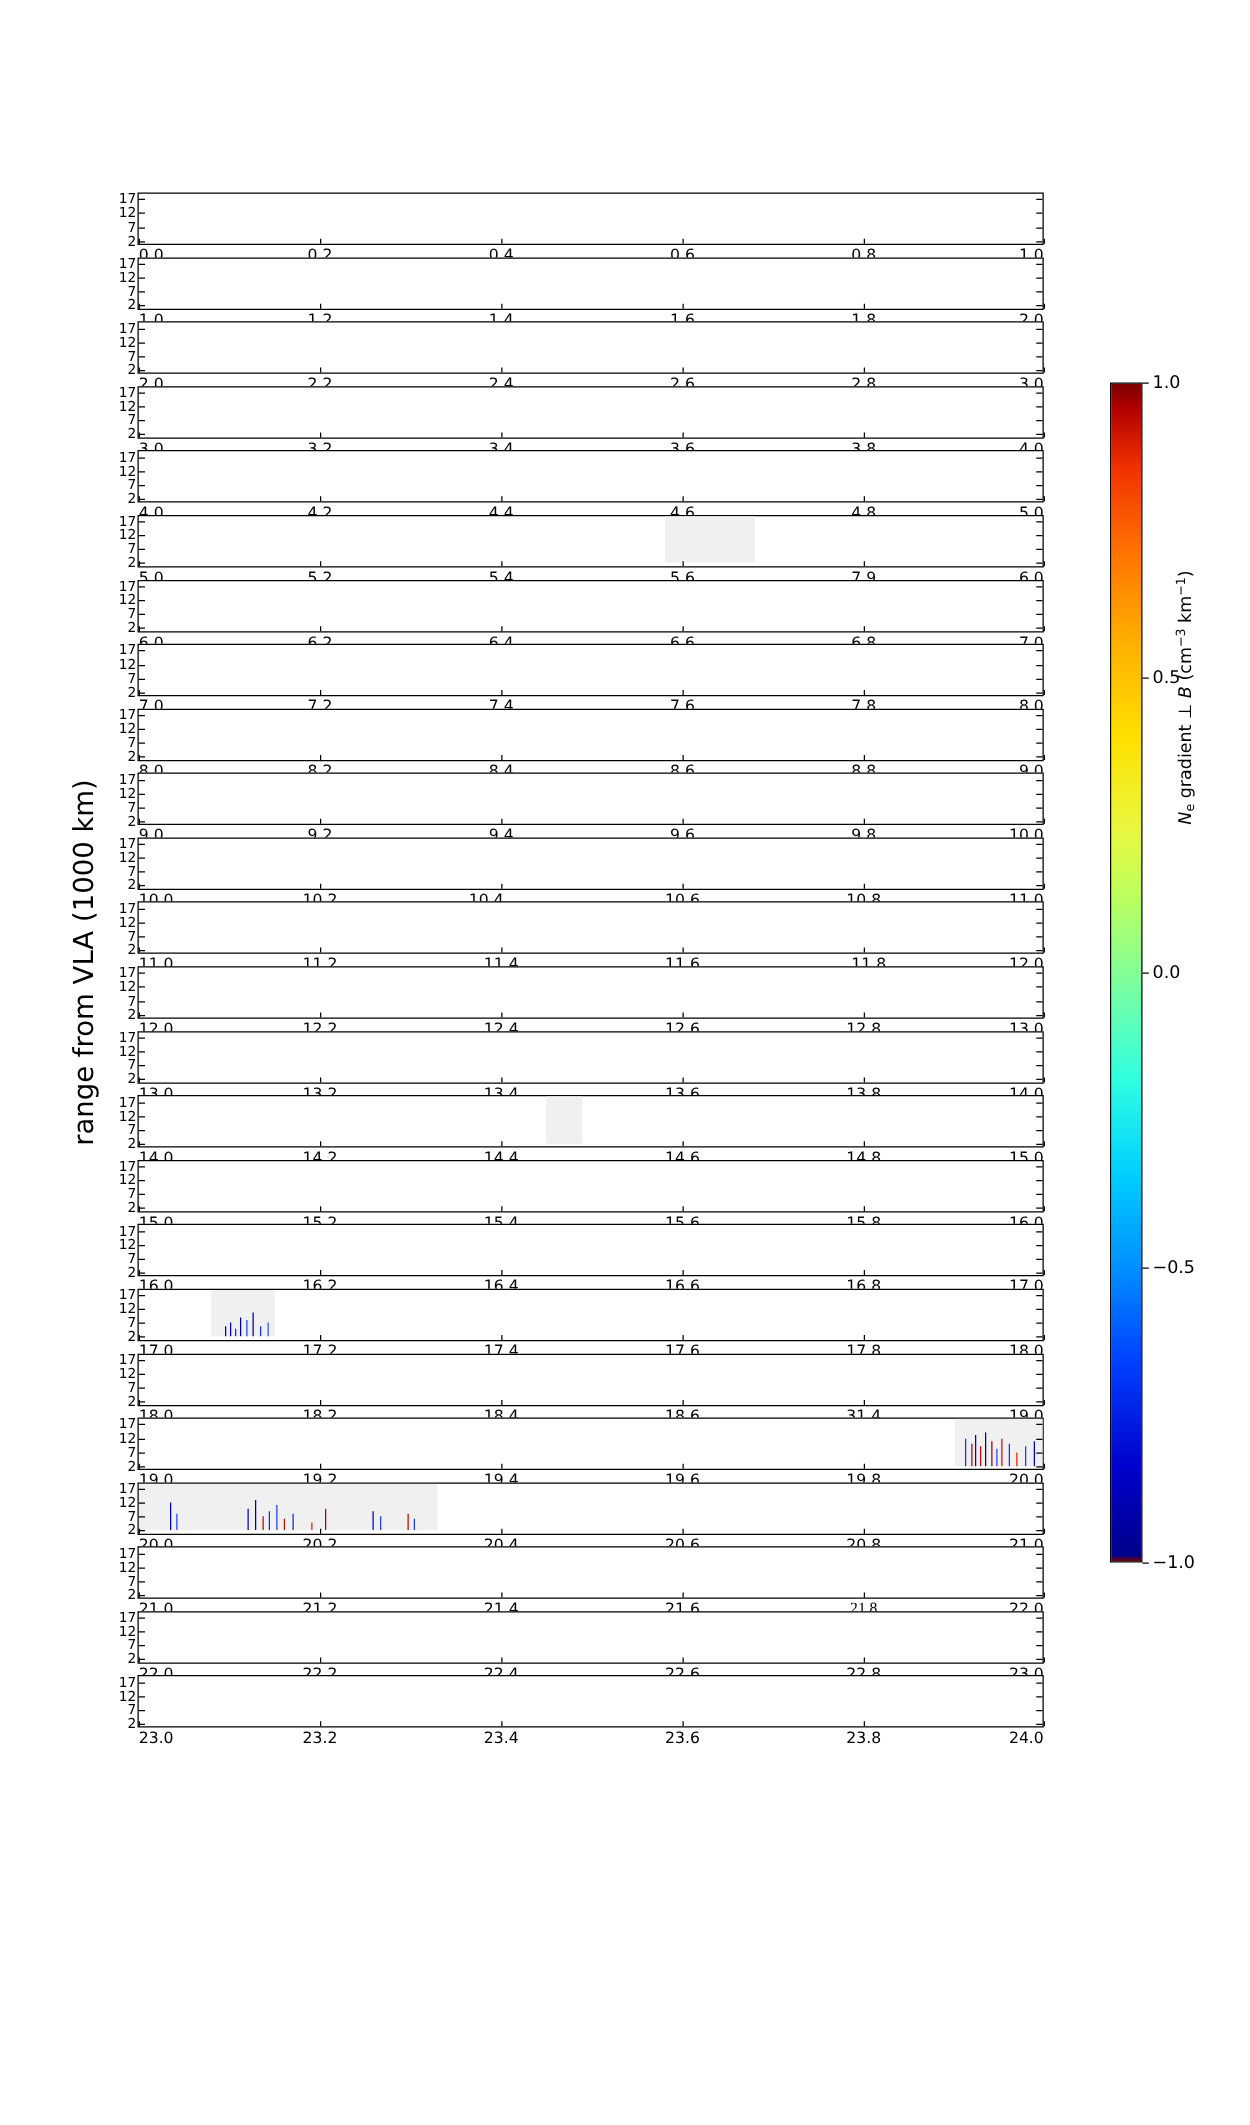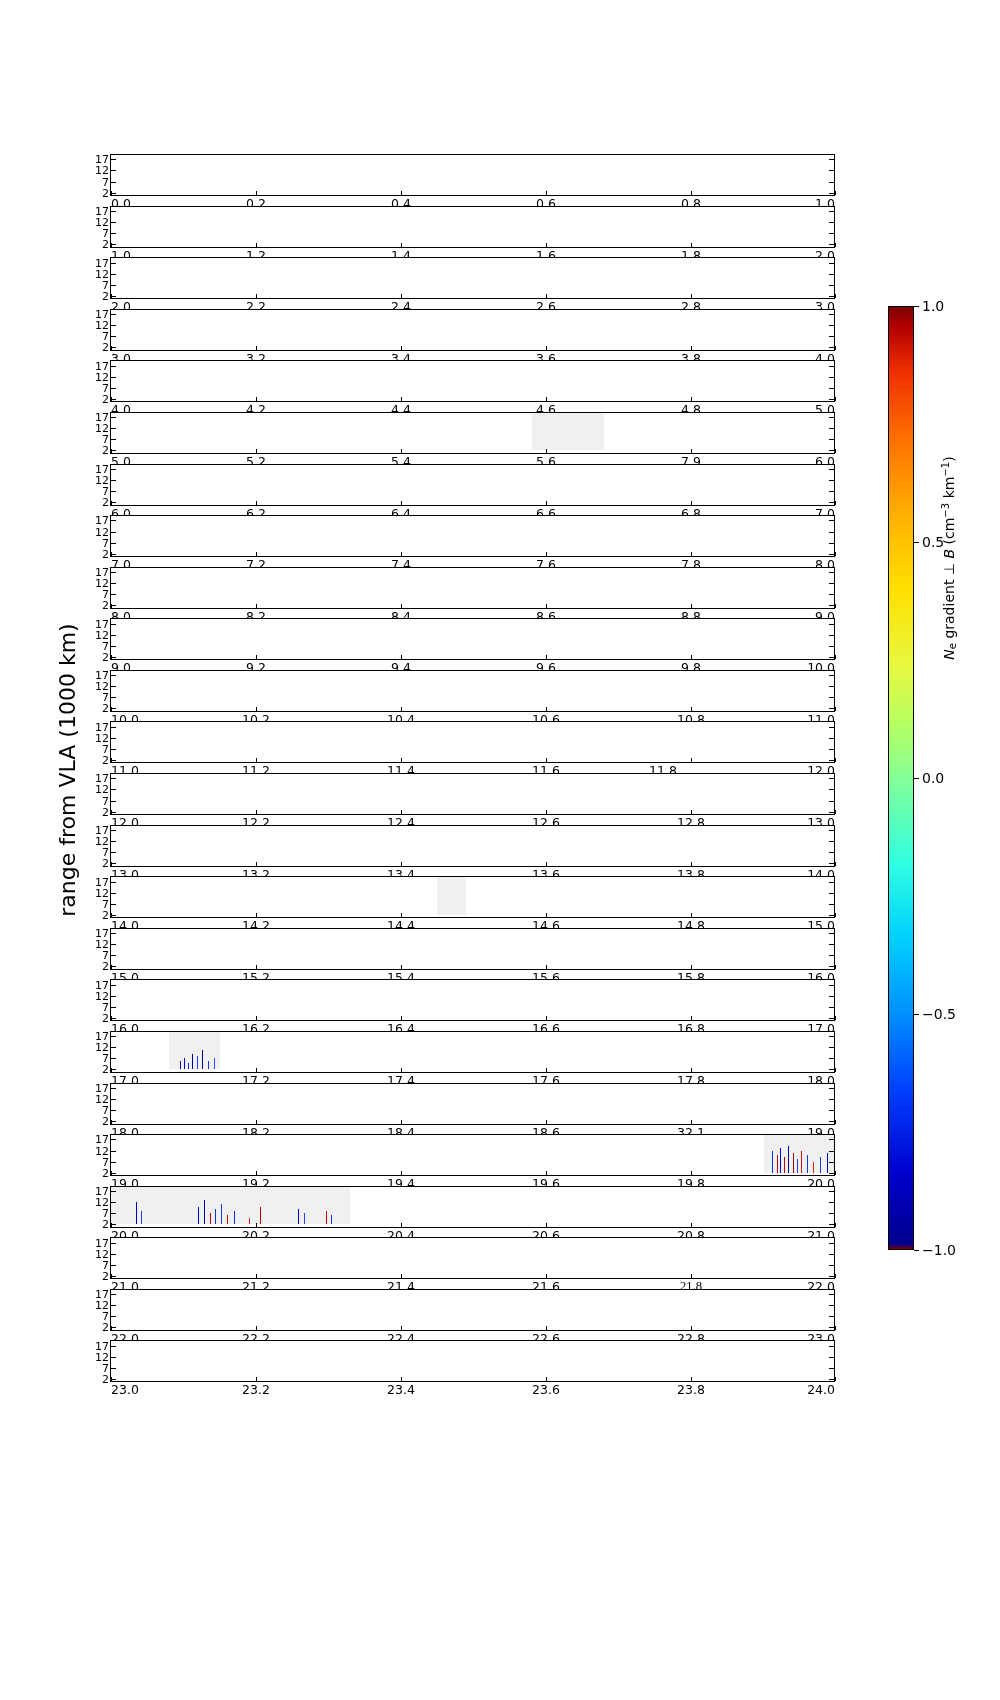--- a/index.html
+++ b/index.html
@@ -495,21 +495,21 @@
         <div class="ytick-r" style="top: 15.4737px;"></div>
         <div class="ylab" style="top: 15.4737px;">12</div>
         <div class="ytick" style="top: 4.42105px;"></div>
         <div class="ytick-r" style="top: 4.42105px;"></div>
         <div class="ylab" style="top: 4.42105px;">17</div>
         <div class="xtick" style="left: 0px;"></div>
         <div class="xlab first" style="left: 0px;">10.0</div>
         <div class="xtick" style="left: 145px;"></div>
         <div class="xlab" style="left: 145px;">10.2</div>
         <div class="xtick" style="left: 290px;"></div>
-        <div class="xlab" style="left: 290px;">10.4</div>
+        <div class="xlab" style="left: 278px;">10.4</div>
         <div class="xtick" style="left: 435px;"></div>
         <div class="xlab" style="left: 435px;">10.6</div>
         <div class="xtick" style="left: 580px;"></div>
         <div class="xlab" style="left: 580px;">10.8</div>
         <div class="xtick" style="left: 724px;"></div>
         <div class="xlab last" style="left: 724px;">11.0</div>
       </div>
       <div class="panel" style="top: 567.417px; height: 42px;">
         <div class="panel-inner"></div>
         <div class="ytick" style="top: 37.5789px;"></div>
@@ -526,21 +526,21 @@
         <div class="ylab" style="top: 4.42105px;">17</div>
         <div class="xtick" style="left: 0px;"></div>
         <div class="xlab first" style="left: 0px;">11.0</div>
         <div class="xtick" style="left: 145px;"></div>
         <div class="xlab" style="left: 145px;">11.2</div>
         <div class="xtick" style="left: 290px;"></div>
         <div class="xlab" style="left: 290px;">11.4</div>
         <div class="xtick" style="left: 435px;"></div>
         <div class="xlab" style="left: 435px;">11.6</div>
         <div class="xtick" style="left: 580px;"></div>
-        <div class="xlab" style="left: 552px;">11.8</div>
+        <div class="xlab" style="left: 584px;">11.8</div>
         <div class="xtick" style="left: 724px;"></div>
         <div class="xlab last" style="left: 724px;">12.0</div>
       </div>
       <div class="panel" style="top: 619px; height: 42px;">
         <div class="panel-inner"></div>
         <div class="ytick" style="top: 37.5789px;"></div>
         <div class="ytick-r" style="top: 37.5789px;"></div>
         <div class="ylab" style="top: 37.5789px;">2</div>
         <div class="ytick" style="top: 26.5263px;"></div>
         <div class="ytick-r" style="top: 26.5263px;"></div>
@@ -727,21 +727,21 @@
         <div class="ylab" style="top: 4.42105px;">17</div>
         <div class="xtick" style="left: 0px;"></div>
         <div class="xlab first" style="left: 0px;">18.0</div>
         <div class="xtick" style="left: 145px;"></div>
         <div class="xlab" style="left: 145px;">18.2</div>
         <div class="xtick" style="left: 290px;"></div>
         <div class="xlab" style="left: 290px;">18.4</div>
         <div class="xtick" style="left: 435px;"></div>
         <div class="xlab" style="left: 435px;">18.6</div>
         <div class="xtick" style="left: 580px;"></div>
-        <div class="xlab" style="left: 580px;">32.1</div>
+        <div class="xlab" style="left: 580px;">31.4</div>
         <div class="xtick" style="left: 724px;"></div>
         <div class="xlab last" style="left: 724px;">19.0</div>
       </div>
       <div class="panel" style="top: 980.083px; height: 42px;">
         <div class="panel-inner">
           <div class="cover" style="left: 652.5px; width: 72.5px; top: 0px; height: 37.5789px; background: rgb(240, 240, 240);"></div>
           <div class="mark" style="left: 661.2px; top: 15.4737px; height: 22.1053px; background: rgb(16, 48, 224);"></div>
           <div class="mark" style="left: 665.55px; top: 19.8947px; height: 17.6842px; background: rgb(192, 0, 0);"></div>
           <div class="mark" style="left: 669.175px; top: 13.2632px; height: 24.3158px; background: rgb(0, 0, 205);"></div>
           <div class="mark" style="left: 672.8px; top: 22.1053px; height: 15.4737px; background: rgb(204, 0, 0);"></div>

